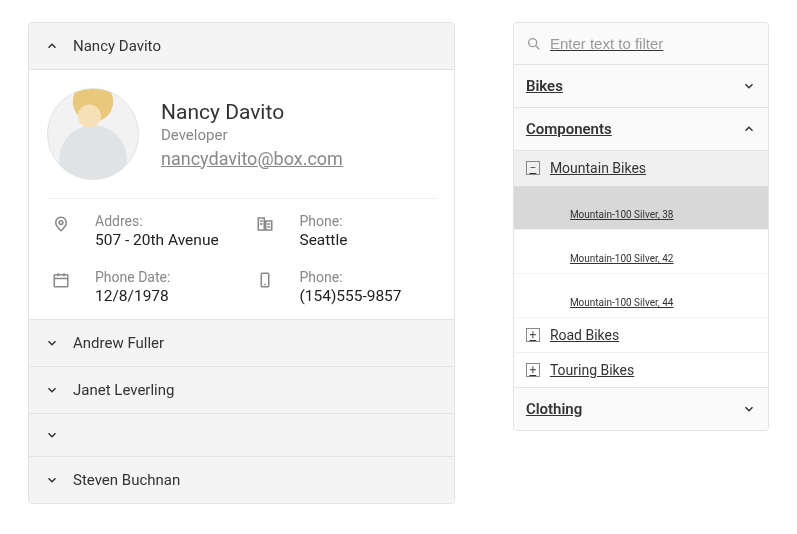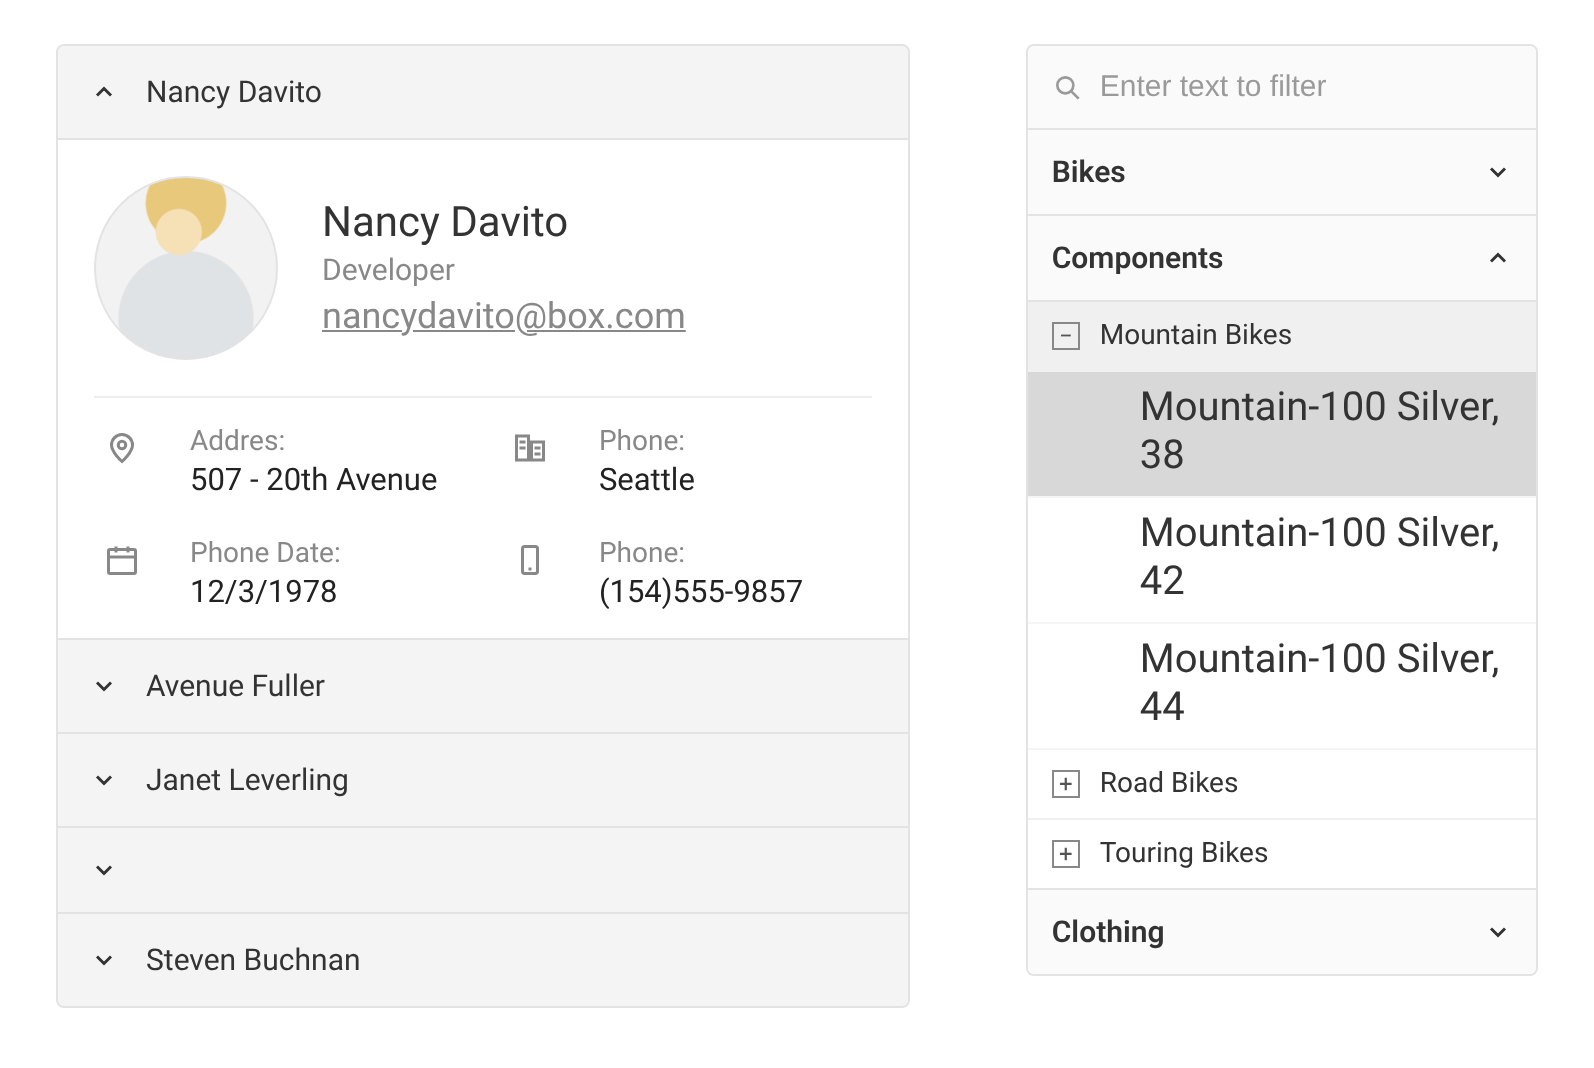--- a/index.html
+++ b/index.html
@@ -102,20 +102,21 @@
     font-size: 15.5px;
   }
 
   
   .tree-panel {
     width: 258px;
     border: 1px solid #e3e3e3;
     border-radius: 4px;
     background: #fafafa;
     overflow: hidden;
+    text-decoration: underline;
   }
   .tree-search {
     display: flex;
     align-items: center;
     gap: 8px;
     padding: 12px 12px;
     border-bottom: 1px solid #e3e3e3;
     background: #fafafa;
   }
   .tree-search input {
@@ -152,22 +153,22 @@
   }
   .tree-node .tgl {
     width: 14px; height: 14px;
     border: 1px solid #888;
     display: inline-flex;
     align-items: center; justify-content: center;
     font-size: 12px; line-height: 1;
     color: #555;
   }
   .tree-leaf {
-    padding: 5px 12px 9px 56px;
-    font-size: 20px;
+    padding: 23px 12px 9px 56px;
+    font-size: 10px;
     cursor: pointer;
     border-bottom: 1px solid #f5f5f5;
     background: #fff;
   }
   .tree-leaf.sel { background: #d8d8d8; }
   .node-expanded-row { background: #f0f0f0; }
   svg { display: block; }
 </style>
 </head>
 <body>
@@ -223,21 +224,21 @@
         <div class="info-icon">
           <svg width="18" height="18" viewBox="0 0 24 24" fill="none" stroke="#888" stroke-width="2">
               <rect x="3" y="5" width="18" height="16" rx="1"></rect>
               <line x1="3" y1="10" x2="21" y2="10"></line>
               <line x1="8" y1="3" x2="8" y2="7"></line>
               <line x1="16" y1="3" x2="16" y2="7"></line>
             </svg>
         </div>
         <div class="info-block">
           <div class="label">Phone Date:</div>
-          <div class="value">12/3/1978</div>
+          <div class="value">12/8/1978</div>
         </div>
 
         <div class="info-icon">
           <svg width="18" height="18" viewBox="0 0 24 24" fill="none" stroke="#888" stroke-width="2">
               <rect x="7" y="3" width="10" height="18" rx="1.5"></rect>
               <line x1="11" y1="18" x2="13" y2="18"></line>
             </svg>
         </div>
         <div class="info-block">
           <div class="label">Phone:</div>
@@ -247,21 +248,21 @@
     </div>
   </div>
 
   <div class="acc-item">
     <div class="acc-header">
       <span class="chev">
         <svg width="14" height="14" viewBox="0 0 24 24" fill="none" stroke="#333" stroke-width="2.5">
             <polyline points="6 9 12 15 18 9"></polyline>
           </svg>
       </span>
-      <span>Avenue Fuller</span>
+      <span>Andrew Fuller</span>
     </div>
   </div>
   <div class="acc-item">
     <div class="acc-header">
       <span class="chev">
         <svg width="14" height="14" viewBox="0 0 24 24" fill="none" stroke="#333" stroke-width="2.5">
             <polyline points="6 9 12 15 18 9"></polyline>
           </svg>
       </span>
       <span>Janet Leverling</span>

